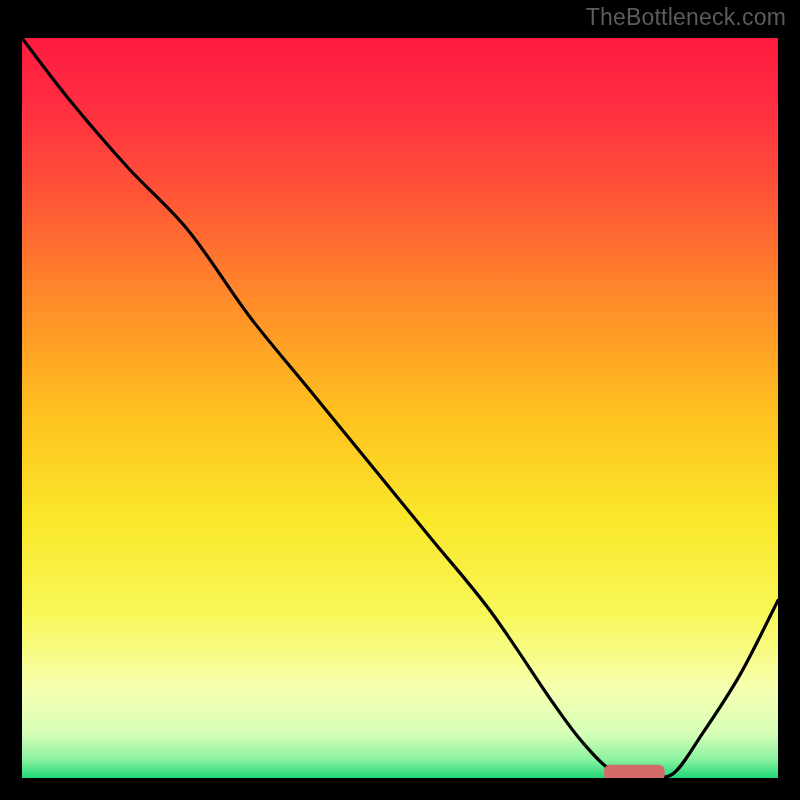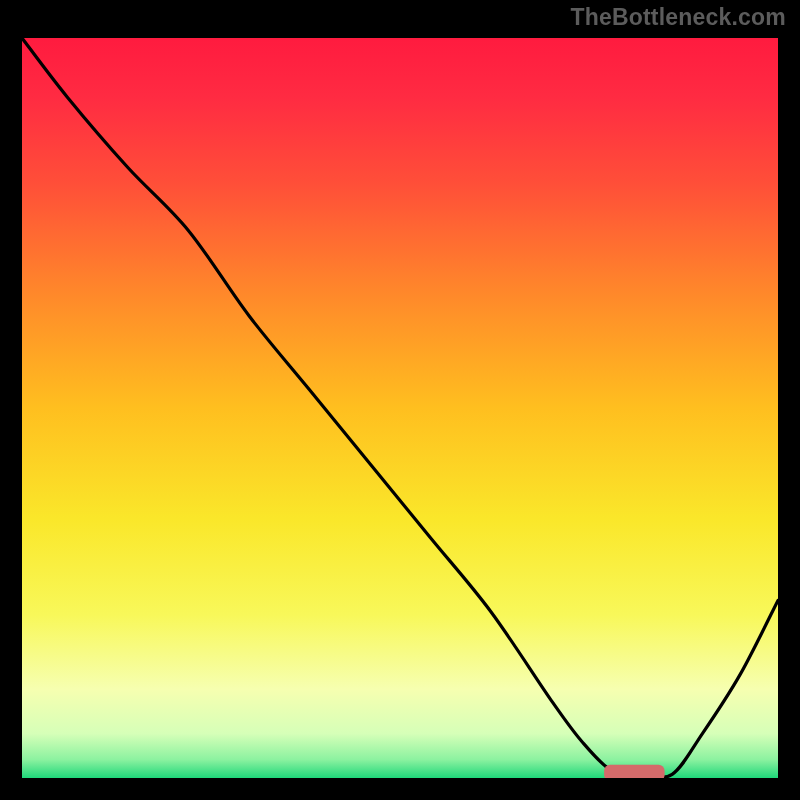--- a/index.html
+++ b/index.html
@@ -26,21 +26,21 @@
     width: 756px;
     height: 740px;
     overflow: hidden;
   }
   .watermark {
     position: absolute;
     top: 4px;
     right: 14px;
     color: #5c5c5c;
     font-size: 23px;
-    font-weight: 700;
+    font-weight: 400;
     letter-spacing: 0.2px;
     text-align: center;
   }
   svg { display: block; }
 </style>
 </head>
 <body>
 
 <div class="watermark">TheBottleneck.com</div>
 

